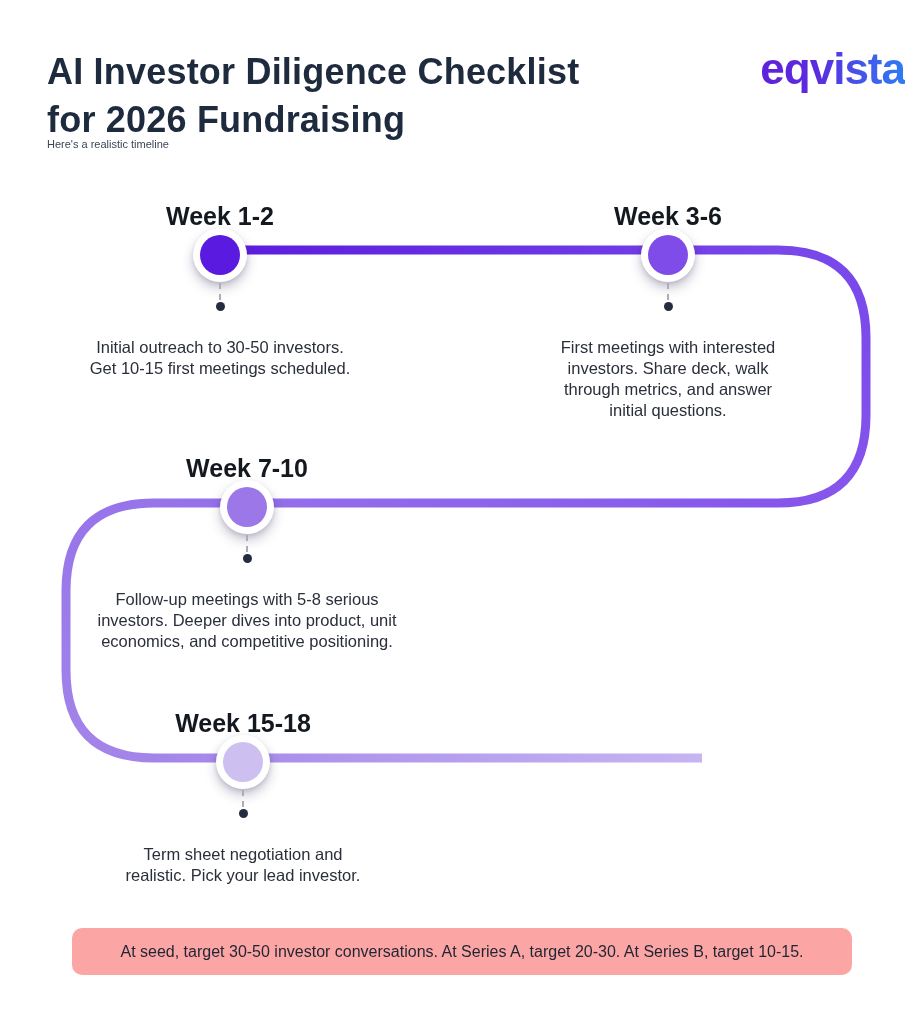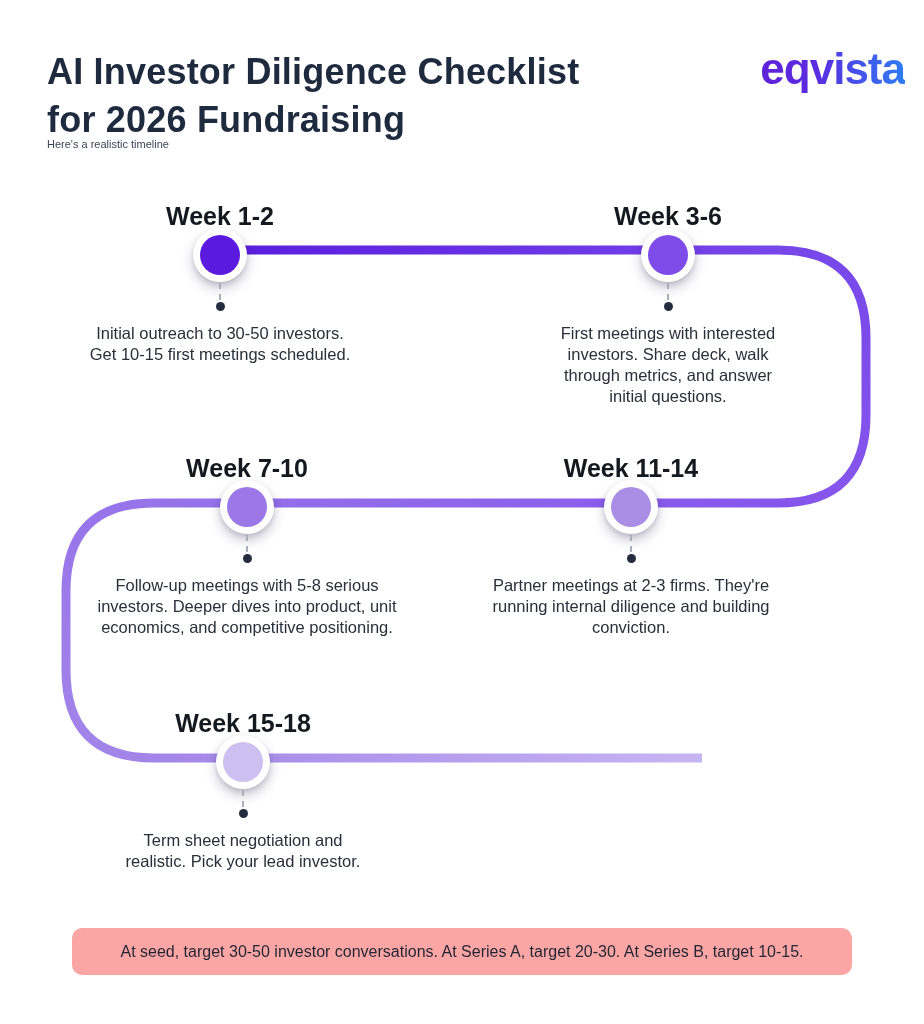--- a/index.html
+++ b/index.html
@@ -93,21 +93,21 @@
     margin-top: 1px;
   }
   .connector-end {
     width: 9px;
     height: 9px;
     border-radius: 50%;
     background: #242c3f;
     margin-top: 2px;
   }
   .desc {
-    margin-top: 12px;
+    margin-top: 26px;
     font-size: 16.5px;
     line-height: 1.28;
     color: #2a2f3a;
     text-align: center;
   }
 
   
   .banner {
     position: absolute;
     left: 72px;
@@ -187,29 +187,20 @@
   <div class="milestone" style="left:77px; top:457px;">
     <div class="week-label">Week 7-10</div>
     <div class="node">
         <div class="node-dot" style="background: rgb(156, 119, 231);"></div>
       </div>
     <div class="connector"></div>
     <div class="connector-end"></div>
     <div class="desc" style="max-width:300px;">Follow-up meetings with 5-8 serious investors. Deeper dives into product, unit economics, and competitive positioning.</div>
   </div>
 
-  <div class="milestone" style="left:461px; top:457px;">
-    <div class="week-label">Week 11-14</div>
-    <div class="node">
-        <div class="node-dot" style="background: rgb(170, 141, 228);"></div>
-      </div>
-    <div class="connector"></div>
-    <div class="connector-end"></div>
-    <div class="desc" style="max-width:290px;">Partner meetings at 2-3 firms. They're running internal diligence and building conviction.</div>
-  </div>
 
   <div class="milestone" style="left:73px; top:712px;">
     <div class="week-label">Week 15-18</div>
     <div class="node">
         <div class="node-dot" style="background: rgb(205, 192, 240);"></div>
       </div>
     <div class="connector"></div>
     <div class="connector-end"></div>
     <div class="desc" style="max-width:235px;">Term sheet negotiation and realistic. Pick your lead investor.</div>
   </div>

